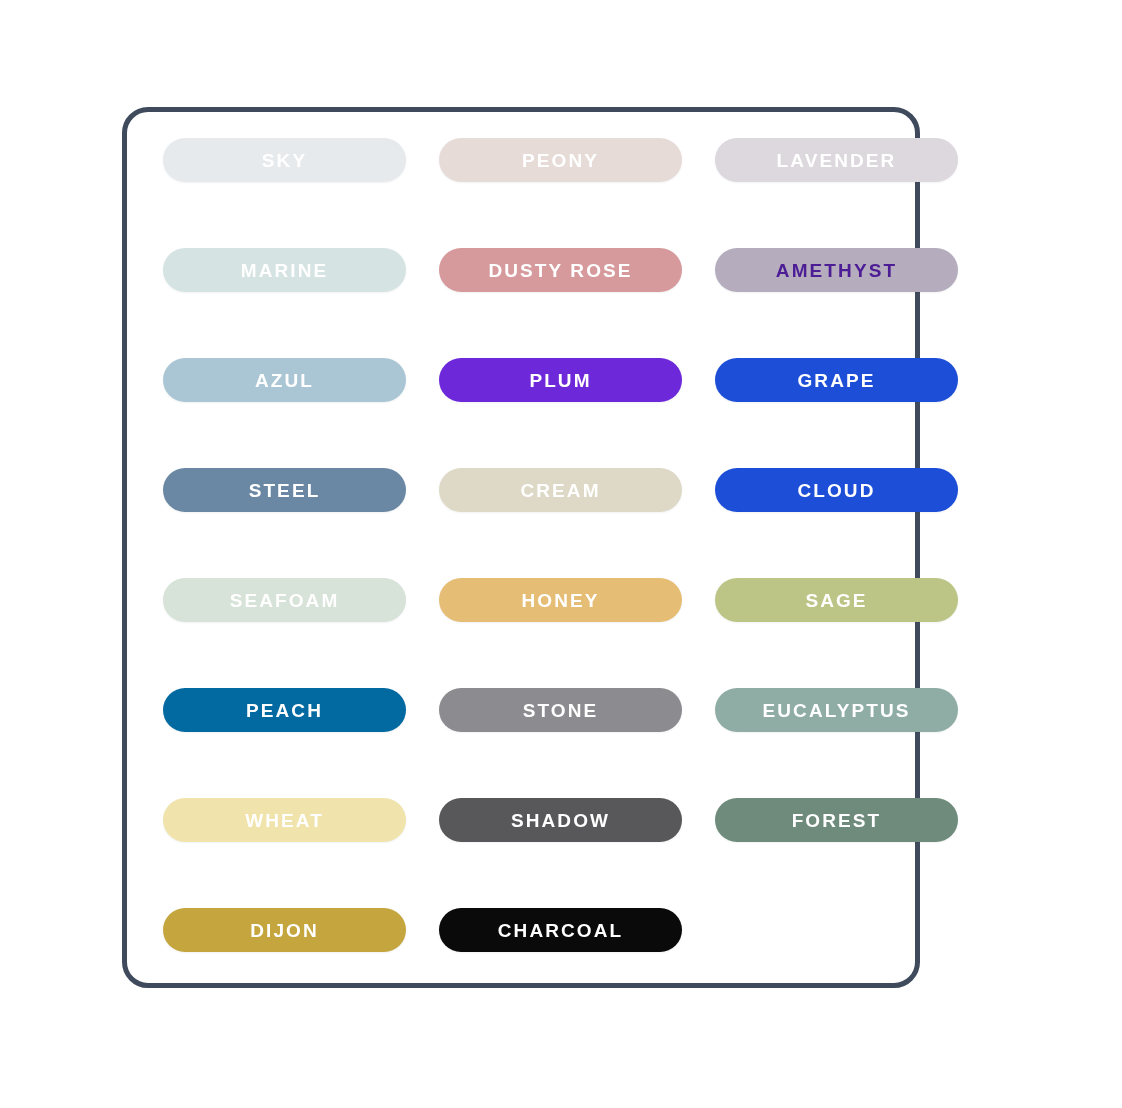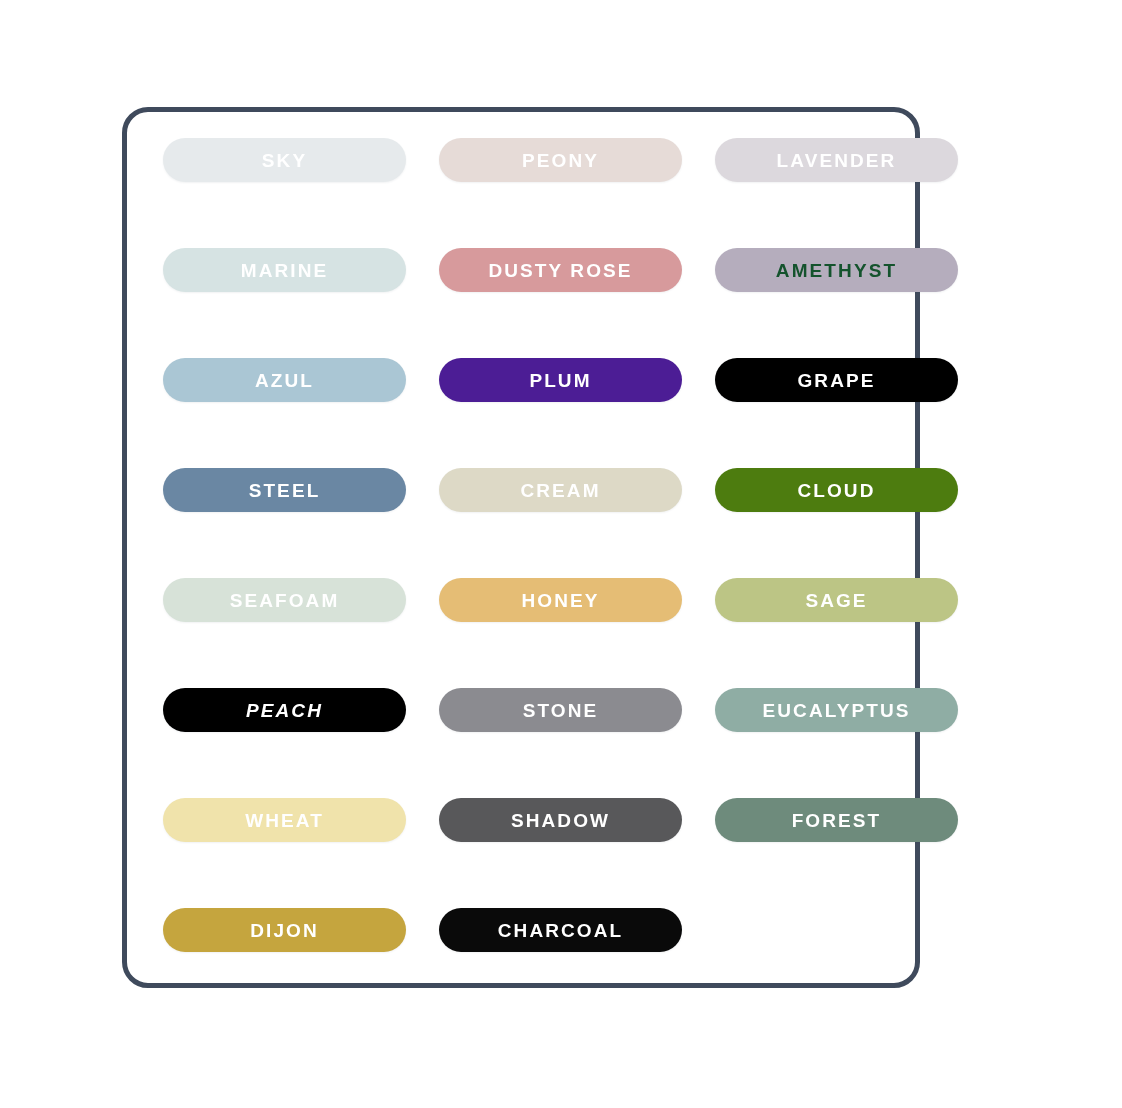--- a/index.html
+++ b/index.html
@@ -72,50 +72,50 @@
       <div class="swatch" style="background: rgb(220, 216, 221);">
         <span class="swatch-label" style="color: rgb(255, 255, 255);">LAVENDER</span>
       </div>
       <div class="swatch" style="background: rgb(214, 227, 227);">
         <span class="swatch-label" style="color: rgb(255, 255, 255);">MARINE</span>
       </div>
       <div class="swatch" style="background: rgb(215, 154, 156);">
         <span class="swatch-label" style="color: rgb(255, 255, 255);">DUSTY ROSE</span>
       </div>
       <div class="swatch" style="background: rgb(181, 173, 189);">
-        <span class="swatch-label" style="color: #14532d;">AMETHYST</span>
+        <span class="swatch-label" style="color: #4c1d95;">AMETHYST</span>
       </div>
       <div class="swatch" style="background: rgb(170, 198, 212);">
         <span class="swatch-label" style="color: rgb(255, 255, 255);">AZUL</span>
       </div>
-      <div class="swatch" style="background: #4c1d95;">
+      <div class="swatch" style="background: #6d28d9;">
         <span class="swatch-label" style="color: rgb(255, 255, 255);">PLUM</span>
       </div>
-      <div class="swatch" style="background: #000000;">
+      <div class="swatch" style="background: #1d4ed8;">
         <span class="swatch-label" style="color: rgb(255, 255, 255);">GRAPE</span>
       </div>
       <div class="swatch" style="background: rgb(106, 135, 163);">
         <span class="swatch-label" style="color: rgb(255, 255, 255);">STEEL</span>
       </div>
       <div class="swatch" style="background: rgb(221, 217, 198);">
         <span class="swatch-label" style="color: rgb(255, 255, 255);">CREAM</span>
       </div>
-      <div class="swatch" style="background: #4d7c0f;">
+      <div class="swatch" style="background: #1d4ed8;">
         <span class="swatch-label" style="color: rgb(255, 255, 255);">CLOUD</span>
       </div>
       <div class="swatch" style="background: rgb(215, 226, 216);">
         <span class="swatch-label" style="color: rgb(255, 255, 255);">SEAFOAM</span>
       </div>
       <div class="swatch" style="background: rgb(229, 189, 117);">
         <span class="swatch-label" style="color: rgb(255, 255, 255);">HONEY</span>
       </div>
       <div class="swatch" style="background: rgb(188, 197, 133);">
         <span class="swatch-label" style="color: rgb(255, 255, 255);">SAGE</span>
       </div>
-      <div class="swatch" style="background: #000000; font-style: italic;">
+      <div class="swatch" style="background: #0369a1;">
         <span class="swatch-label" style="color: rgb(255, 255, 255);">PEACH</span>
       </div>
       <div class="swatch" style="background: rgb(139, 139, 144);">
         <span class="swatch-label" style="color: rgb(255, 255, 255);">STONE</span>
       </div>
       <div class="swatch" style="background: rgb(143, 173, 164);">
         <span class="swatch-label" style="color: rgb(255, 255, 255);">EUCALYPTUS</span>
       </div>
       <div class="swatch" style="background: rgb(240, 227, 171);">
         <span class="swatch-label" style="color: rgb(255, 255, 255); text-align: right;">WHEAT</span>

